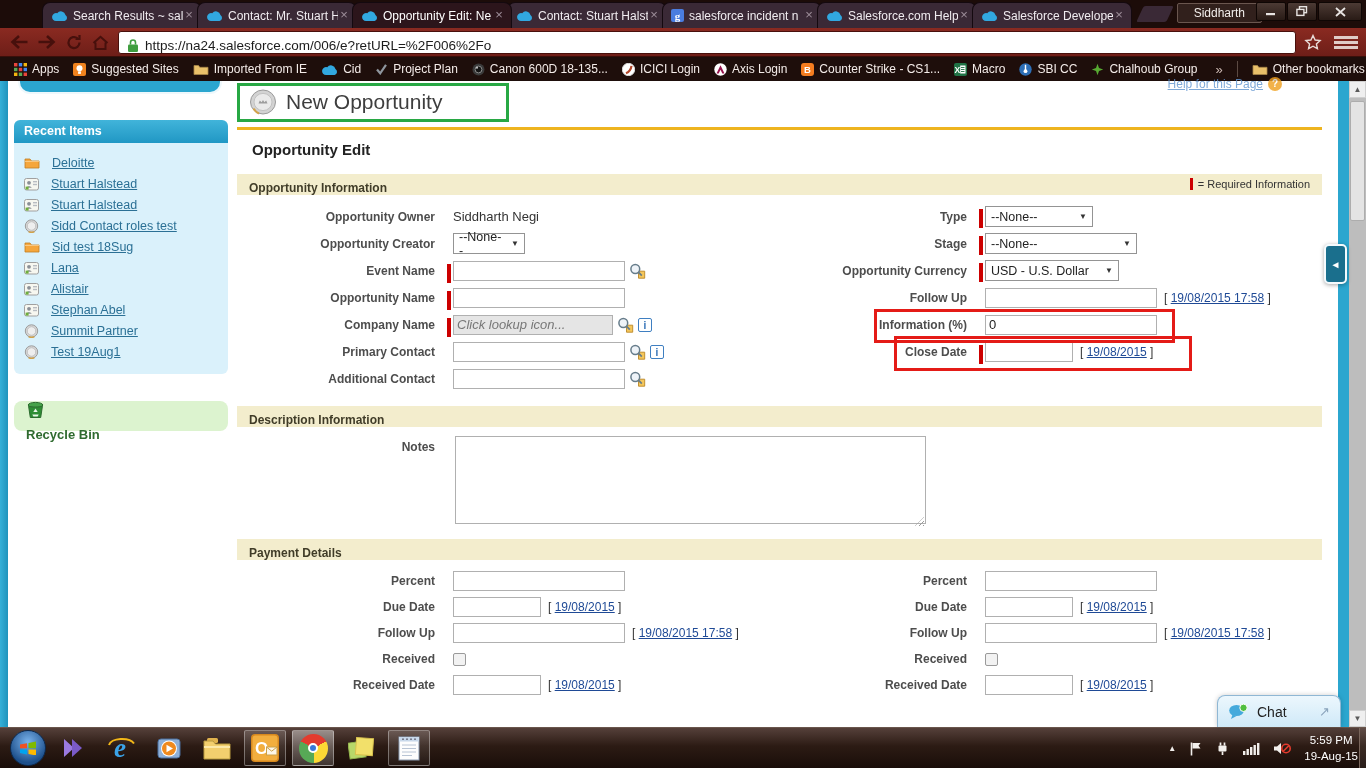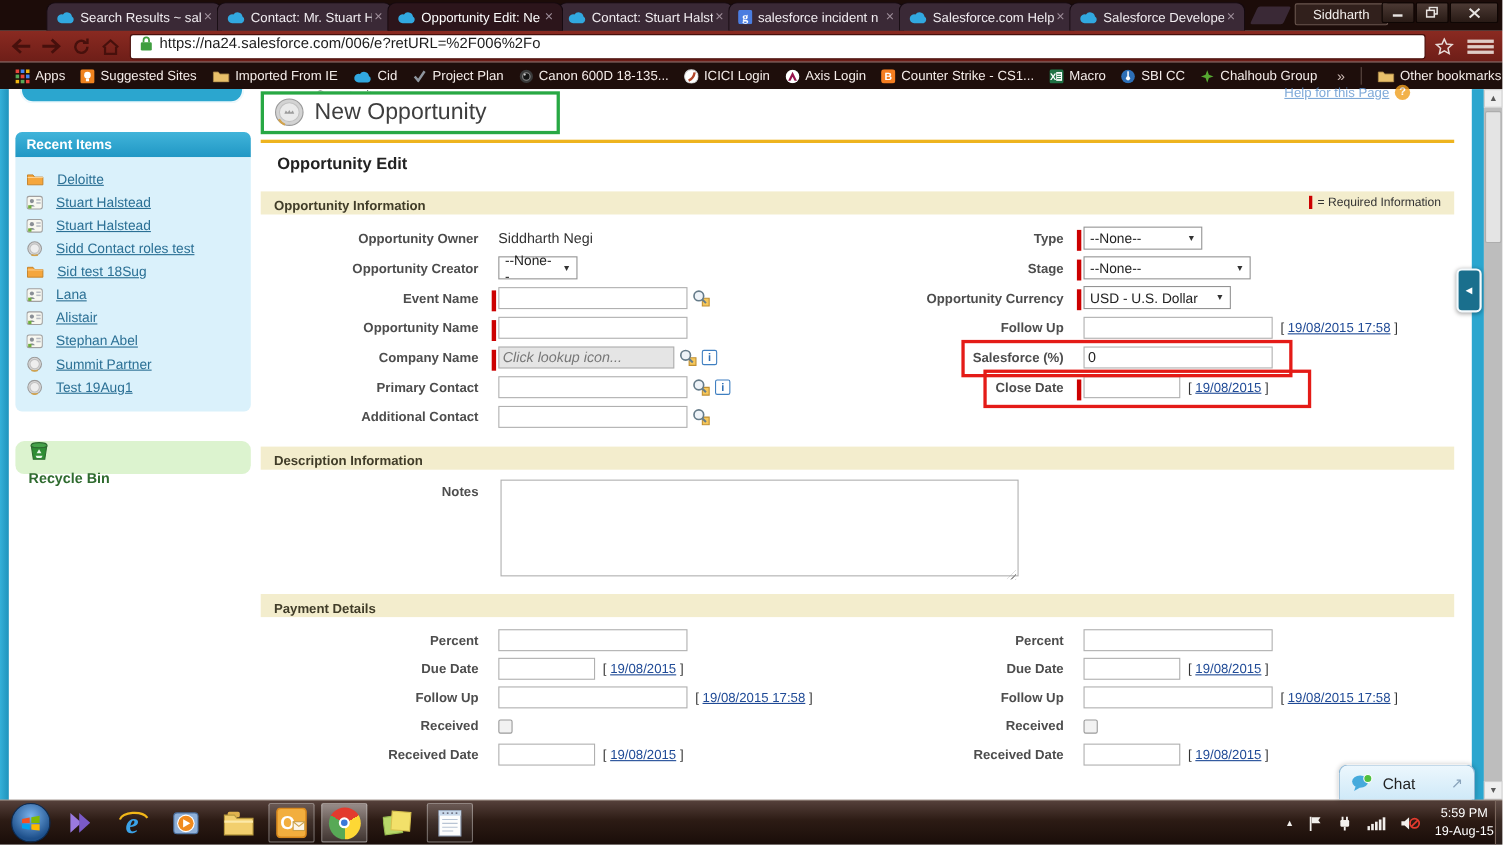--- a/index.html
+++ b/index.html
@@ -28,21 +28,21 @@
   .win-controls { position:absolute; right:4px; top:2px; display:flex; gap:1px; }
   .wbtn { width:30px; height:19px; background:linear-gradient(#4c3a34,#291b16);
           border:1px solid #0e0604; border-radius:2px; display:flex; align-items:center; justify-content:center; }
   .wbtn.close { width:44px; }
 
   .toolbar { position:absolute; left:0; top:28px; width:1366px; height:29px;
              background:linear-gradient(#8a2a21,#6e1e18); border-bottom:1px solid #3a0f0a;
              display:flex; align-items:center; }
   .nav-ic { display:inline-flex; margin-left:9px; }
   .urlbox { position:absolute; left:118px; top:3px; width:1178px; height:23px; background:#fff;
-            border:1px solid #48100c; border-radius:3px; display:flex; align-items:flex-start; padding:0 8px; }
+            border:1px solid #48100c; border-radius:3px; display:flex; align-items:flex-end; padding:0 8px; }
   .url-text { font-size:13.5px; color:#1c1c1c; margin-left:6px; }
   .star { position:absolute; right:44px; top:6px; }
   .menu-btn { position:absolute; right:8px; top:5px; width:24px; height:19px; display:flex;
               flex-direction:column; justify-content:center; gap:2.5px; }
   .menu-btn i { display:block; height:2.5px; background:#e0ccc7; }
 
   .bookbar { position:absolute; left:0; top:57px; width:1366px; height:24px; background:#1e0e0b;
              display:flex; align-items:center; color:#f4ece9; font-size:12px; }
   .bm { display:flex; align-items:center; gap:5px; margin-left:14px; white-space:nowrap; }
   .bm .icn { display:inline-flex; }
@@ -709,21 +709,21 @@
               </div>
             </div>
             <div class="form-row">
               <label class="f-label">Follow Up</label>
               <div class="f-ctrl">
                 <input class="txt" style="width: 172px;">
                 <span class="datelink-wrap">[ <a class="datelink">19/08/2015 17:58</a> ]</span>
               </div>
             </div>
             <div class="form-row annotated annot-prob">
-              <label class="f-label">Salesforce (%)</label>
+              <label class="f-label">Information (%)</label>
               <div class="f-ctrl">
                 <input class="txt" value="0" style="width: 172px;">
               </div>
             </div>
             <div class="form-row annotated annot-close">
               <label class="f-label">Close Date</label>
               <div class="f-ctrl">
                 <span class="req-bar"></span>
                 <input class="txt" style="width: 88px;">
                 <span class="datelink-wrap">[ <a class="datelink">19/08/2015</a> ]</span>

